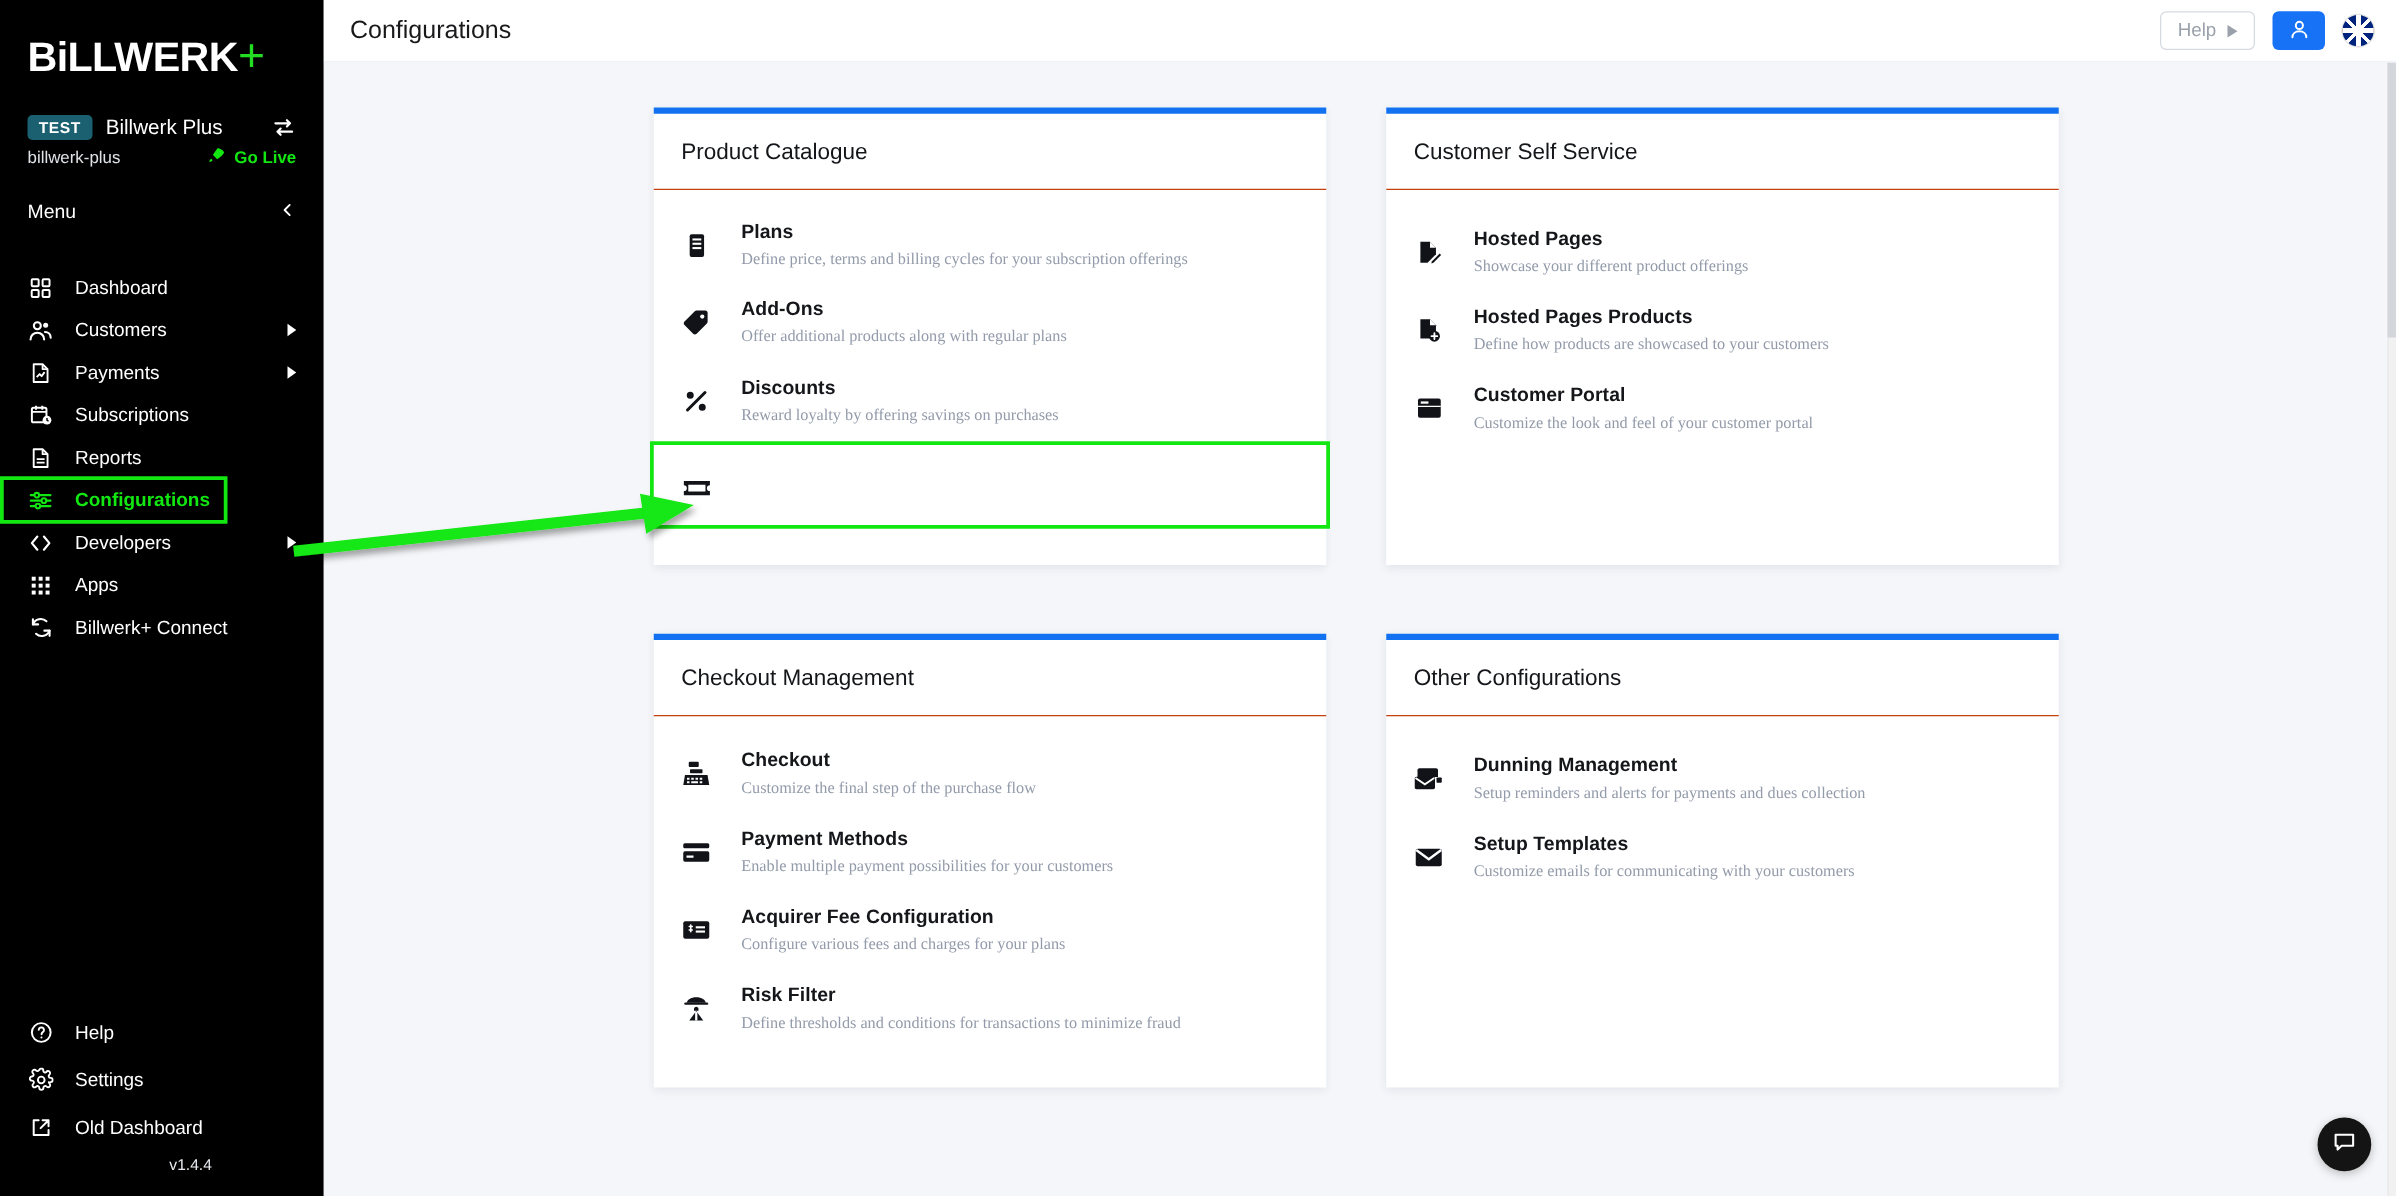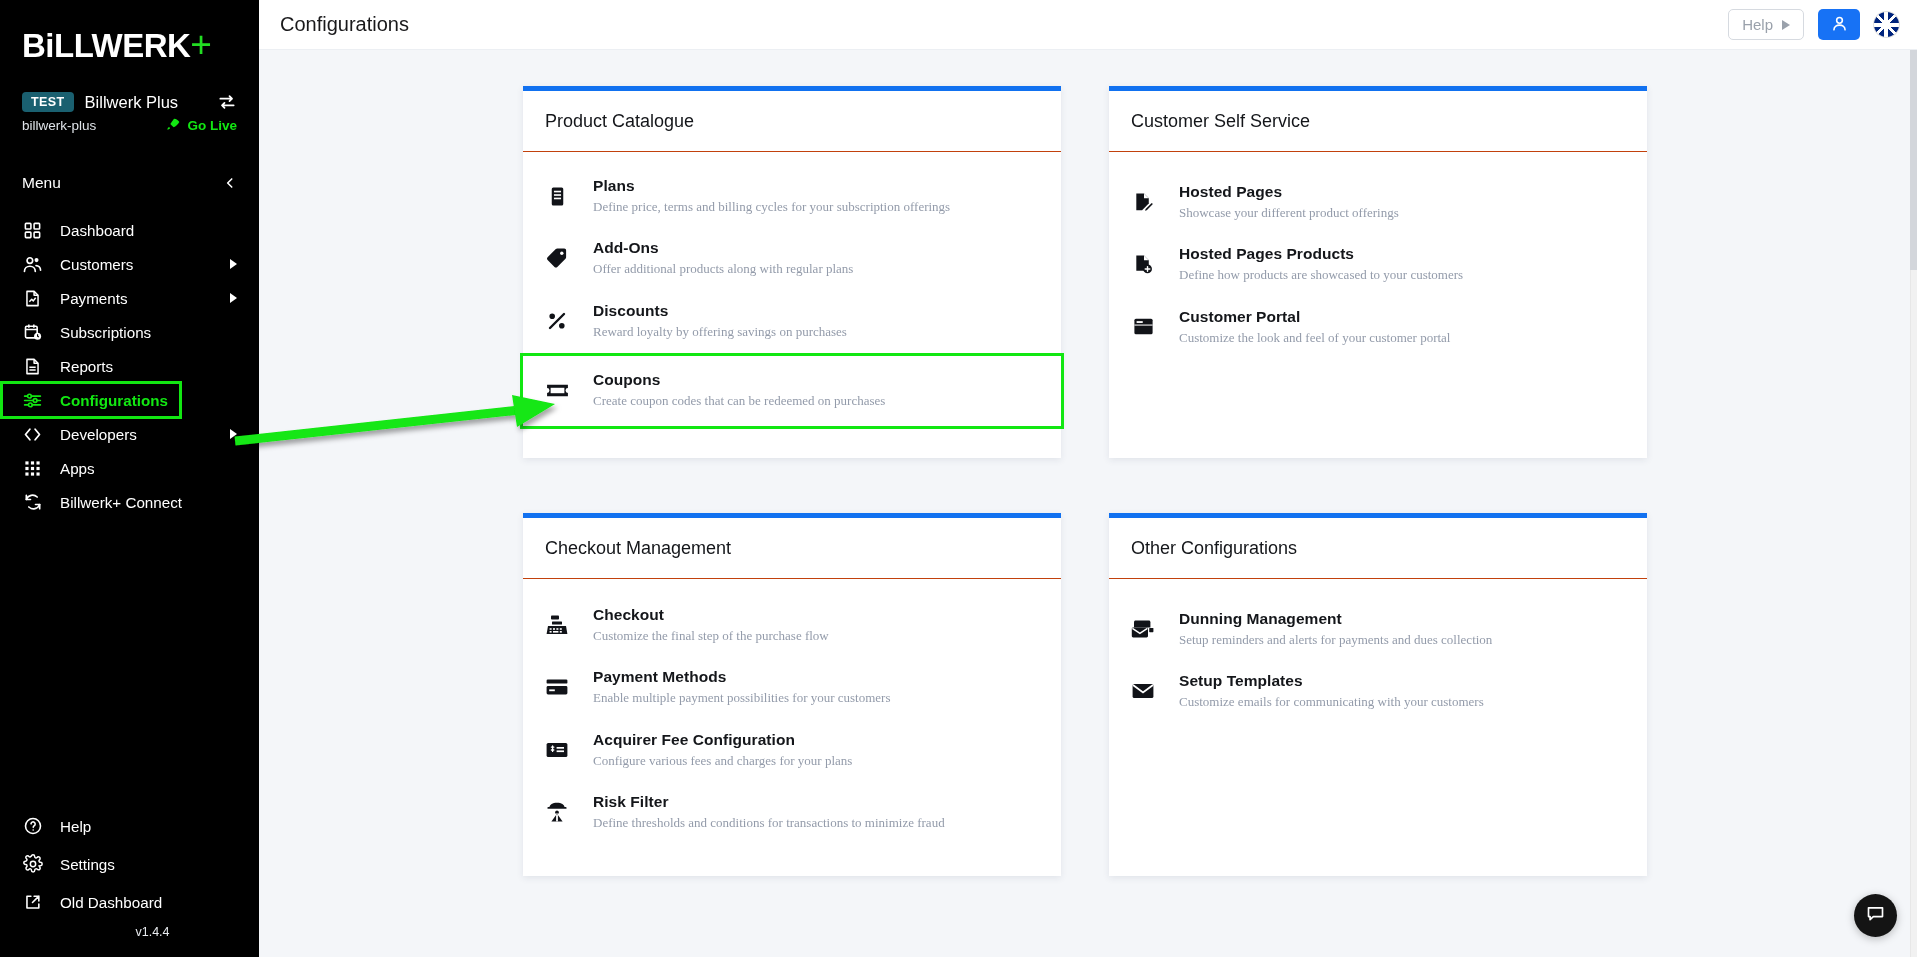--- a/index.html
+++ b/index.html
@@ -37,21 +37,21 @@
   .swap-icon { margin-left: auto; width: 20px; height: 20px; color:#fff; }
   .tenant-row2 {
     display: flex; align-items: center; margin-top: 5px;
   }
   .tenant-slug { font-size: 13.5px; color: #dfe3e8; }
   .golive { margin-left: auto; display: flex; align-items: center; gap: 6px; }
   .golive-text { color: #12e712; font-size: 13.5px; font-weight: 700; }
   .rocket { width: 16px; height: 16px; color: #12e712; }
 
   .menu-head {
-    display: flex; align-items: center;
+    display: flex; align-items: flex-start;
     padding: 0 22px; height: 44px; margin-top: 28px;
   }
   .menu-head-label { font-size: 15.5px; color: #ffffff; }
   .menu-collapse { margin-left: auto; color: #ffffff; width: 14px; height: 14px; cursor: pointer; }
 
   .nav { margin-top: 8px; }
   .nav-item {
     display: flex; align-items: center;
     height: 34px; padding: 0 22px 0 22px;
     gap: 17px; cursor: pointer; position: relative;
@@ -445,24 +445,20 @@
             </span>
           </div>
 
           <div class="row is-highlighted">
             <span class="row-icon">
               <svg viewBox="0 0 24 24" width="25" height="25" fill="currentColor">
                   <path d="M2 6.5h20v3.2a2.3 2.3 0 000 4.6v3.2H2v-3.2a2.3 2.3 0 000-4.6z"></path>
                   <rect x="5.4" y="9.4" width="13.2" height="5.2" fill="#fff"></rect>
                 </svg>
             </span>
-            <span class="row-text">
-              <span class="row-title">Coupons</span>
-              <div class="row-desc">Create coupon codes that can be redeemed on purchases</div>
-            </span>
           </div>
 
         </div>
       </div>
 
       <div class="card c-selfservice">
         <div class="card-head">Customer Self Service</div>
         <div class="card-body">
 
           <div class="row">

